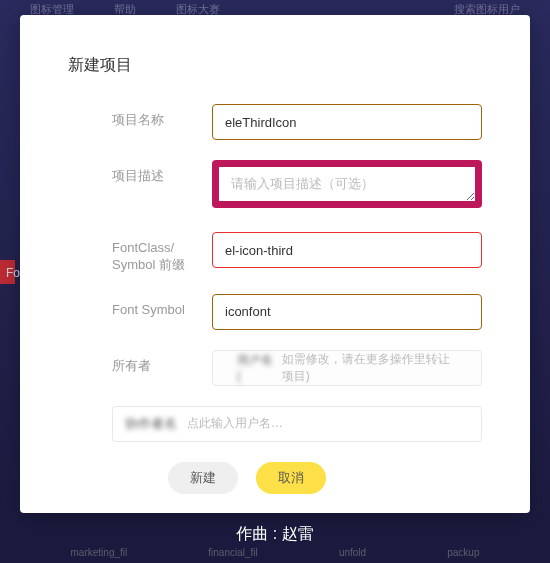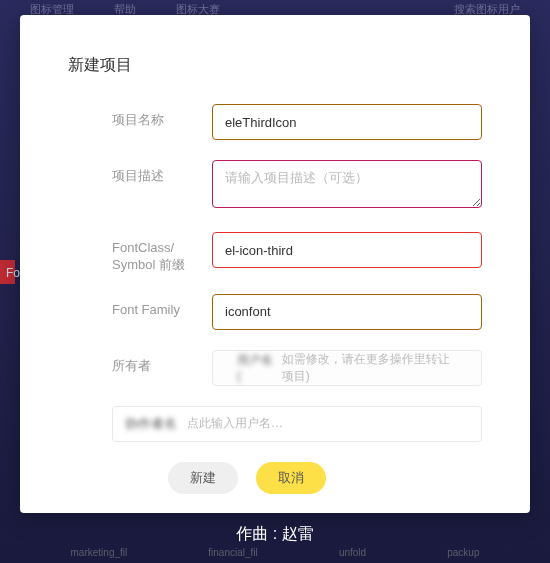--- a/index.html
+++ b/index.html
@@ -97,21 +97,21 @@
       color: #333;
       outline: none;
       font-family: inherit;
     }
     .text-input.highlighted {
       border-color: #e62e2e;
     }
     .text-area {
       width: 100%;
       height: 48px;
-      border: 1px solid #be185d;
+      border: 7px solid #be185d;
       border-radius: 4px;
       padding: 8px 12px;
       font-size: 13px;
       color: #14532d;
       outline: none;
       resize: vertical;
       font-family: inherit;
     }
     .text-area::placeholder, .text-input::placeholder {
       color: #bbb;
@@ -215,21 +215,21 @@
   </div>
 
   <div class="form-row">
     <div class="form-label">FontClass/ Symbol 前缀</div>
     <div class="form-control">
       <input type="text" class="text-input highlighted" value="el-icon-third" style="">
     </div>
   </div>
 
   <div class="form-row">
-    <div class="form-label">Font Family</div>
+    <div class="form-label">Font Symbol</div>
     <div class="form-control">
       <input type="text" class="text-input" value="iconfont" style="">
     </div>
   </div>
 
   <div class="form-row">
     <div class="form-label">所有者</div>
     <div class="form-control">
       <div class="owner-display">
         <span class="blurred">用户名 (</span>

